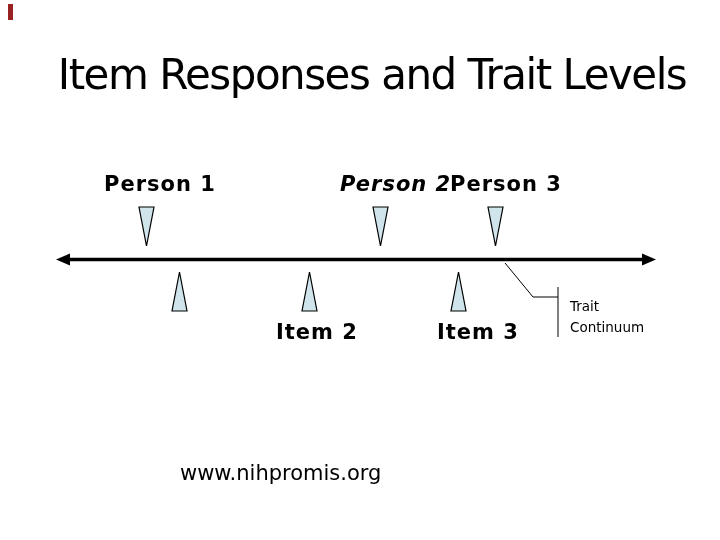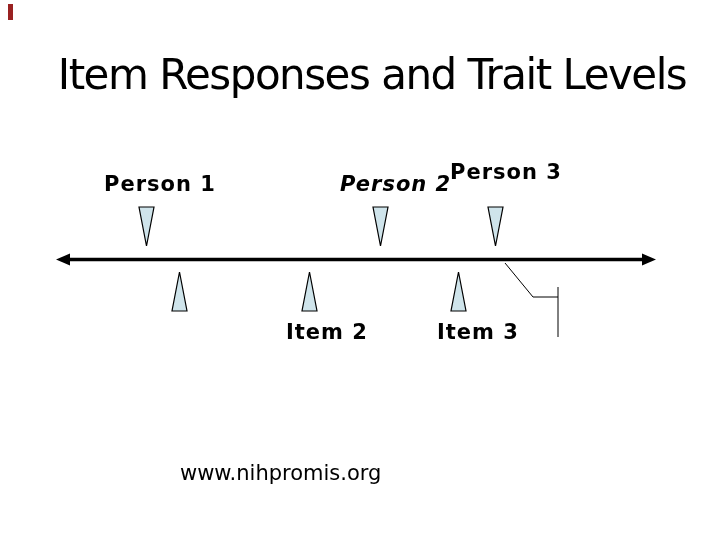--- a/index.html
+++ b/index.html
@@ -9,23 +9,23 @@
   }
   .accent-mark{position:absolute;left:8px;top:4px;width:5px;height:16px;background:#992121;}
   .title{
     position:absolute;left:0;top:38px;width:720px;margin:12px;
     text-align:center;font-size:42px;font-weight:normal;letter-spacing:-1.5px;
     white-space:nowrap;
   }
   .lbl{position:absolute;font-size:21px;font-weight:bold;white-space:nowrap;letter-spacing:1px;}
   .person-1-label{left:104px;top:172px;}
   .person-2-label{left:340px;top:172px;font-style:italic;}
-  .person-3-label{left:450px;top:160px;}
+  .person-3-label{left:450px;top:172px;}
   .item-1-label{left:147px;top:320px;}
-  .item-2-label{left:286px;top:320px;}
+  .item-2-label{left:276px;top:320px;}
   .item-3-label{left:437px;top:320px;}
   .marker{position:absolute;width:17px;height:41px;}
   .person-1-marker{left:138px;top:206px;}
   .person-2-marker{left:372px;top:206px;}
   .person-3-marker{left:487px;top:206px;}
   .item-1-marker{left:171px;top:271px;}
   .item-2-marker{left:301px;top:271px;}
   .item-3-marker{left:450px;top:271px;}
   .axis{position:absolute;left:56px;top:252px;width:600px;height:15px;}
   .leader{position:absolute;left:503px;top:261px;width:62px;height:82px;}
@@ -75,16 +75,17 @@
   </svg>
 
   <div class="lbl item-2-label">Item 2</div>
   <div class="lbl item-3-label">Item 3</div>
 
   <svg class="leader" viewBox="0 0 62 82">
     <polyline points="2,2 30,36 55,36" fill="none" stroke="#000000" stroke-width="1"></polyline>
     <line x1="55" y1="26" x2="55" y2="76" stroke="#000000" stroke-width="1"></line>
   </svg>
 
+  <div class="callout-text">Trait Continuum</div>
 
   <div class="footer-url">www.nihpromis.org</div>
 
 </div>
 
 </body></html>

